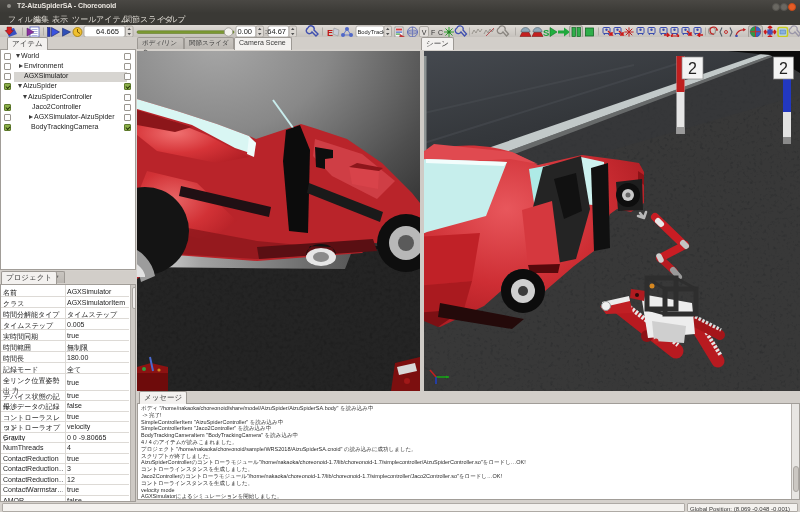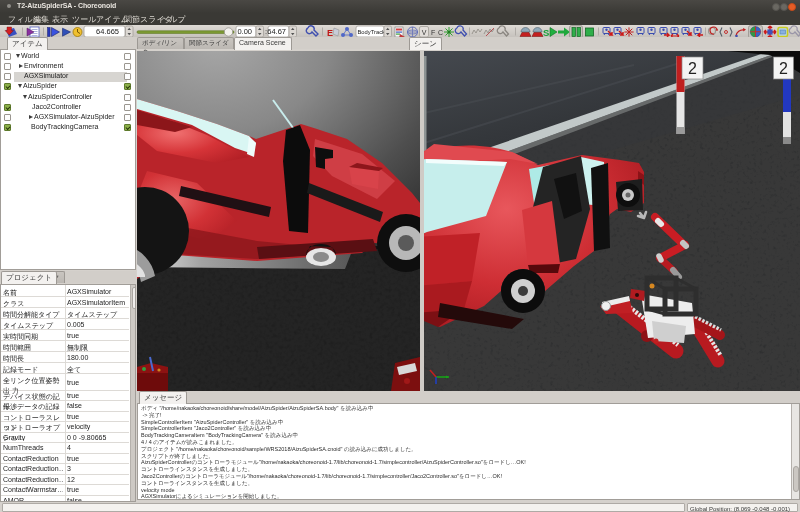--- a/index.html
+++ b/index.html
@@ -238,21 +238,21 @@
     </svg>
   </div>
 
 <div class="tabrow" style="left:0;top:37px;width:137px">
     <div class="tab act" style="left:7px">アイテム</div>
   </div>
 <div class="tabrow" style="left:137px;top:37px;width:663px">
 <div class="tab" style="left:0px;width:47px;font-size:6.5px">ボディ/リンク</div>
 <div class="tab" style="left:47px;width:50px;font-size:6.5px">関節スライダ</div>
 <div class="tab act" style="left:97px;width:58px;font-size:7px">Camera Scene</div>
-<div class="tab act" style="left:272px">シーン</div>
+<div class="tab act" style="left:284px">シーン</div>
 </div>
 
 <div class="abs" id="treepanel">
 <div class="trow" style="top:2px">
       <div class="cb" style="left:3px"></div>
       <div class="tw open" style="left:15px"></div>
       <span style="position:absolute;left:20px;top:0px">World</span>
       <div class="cb" style="left:123px"></div>
     </div>
 <div class="trow" style="top:12px">

